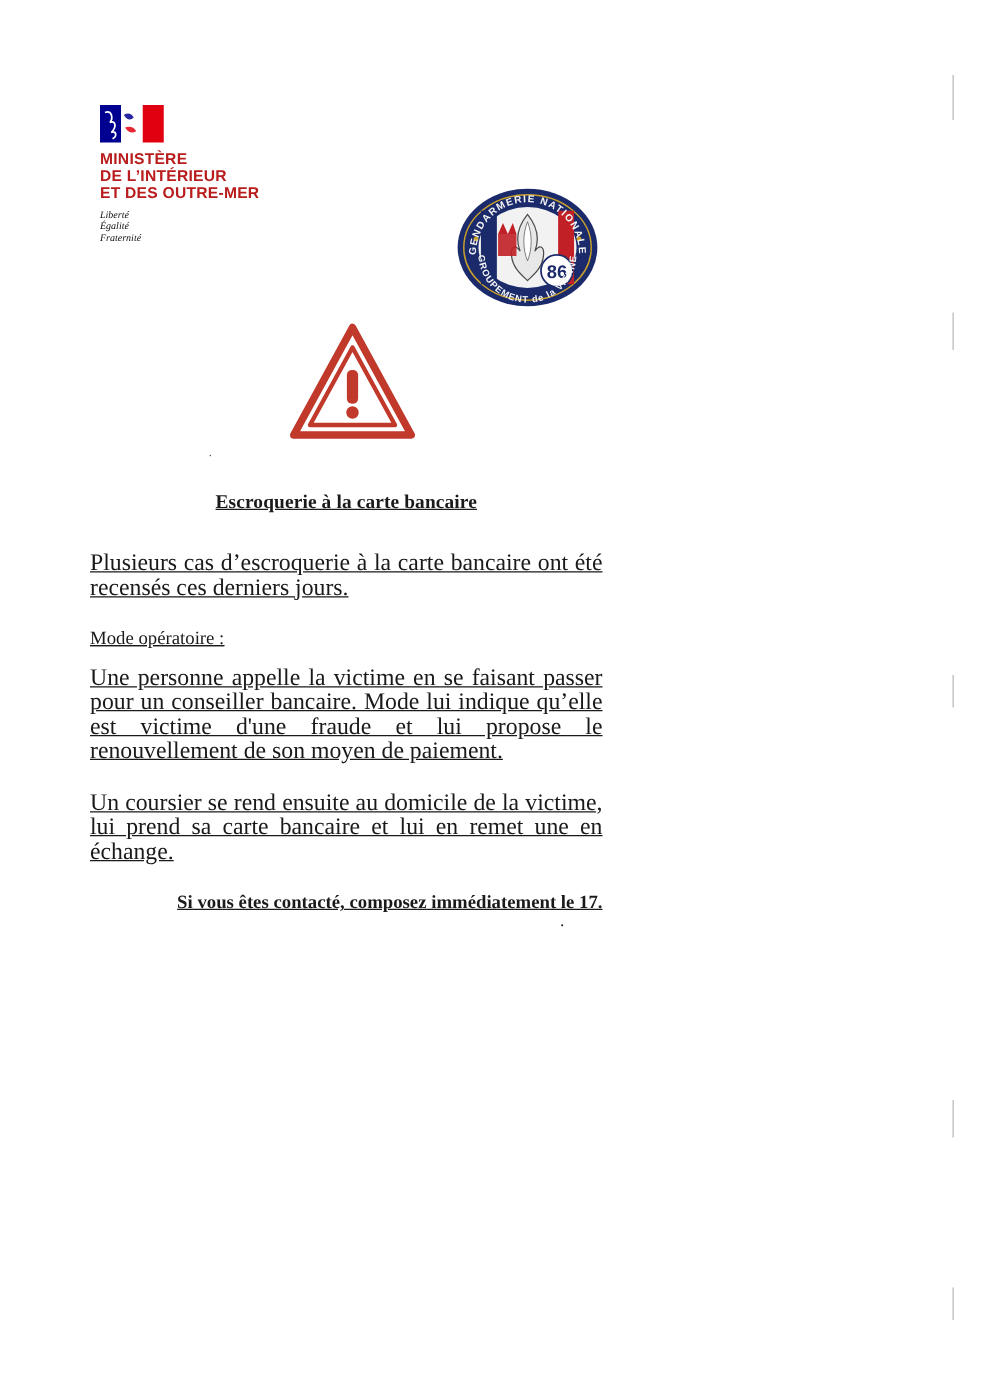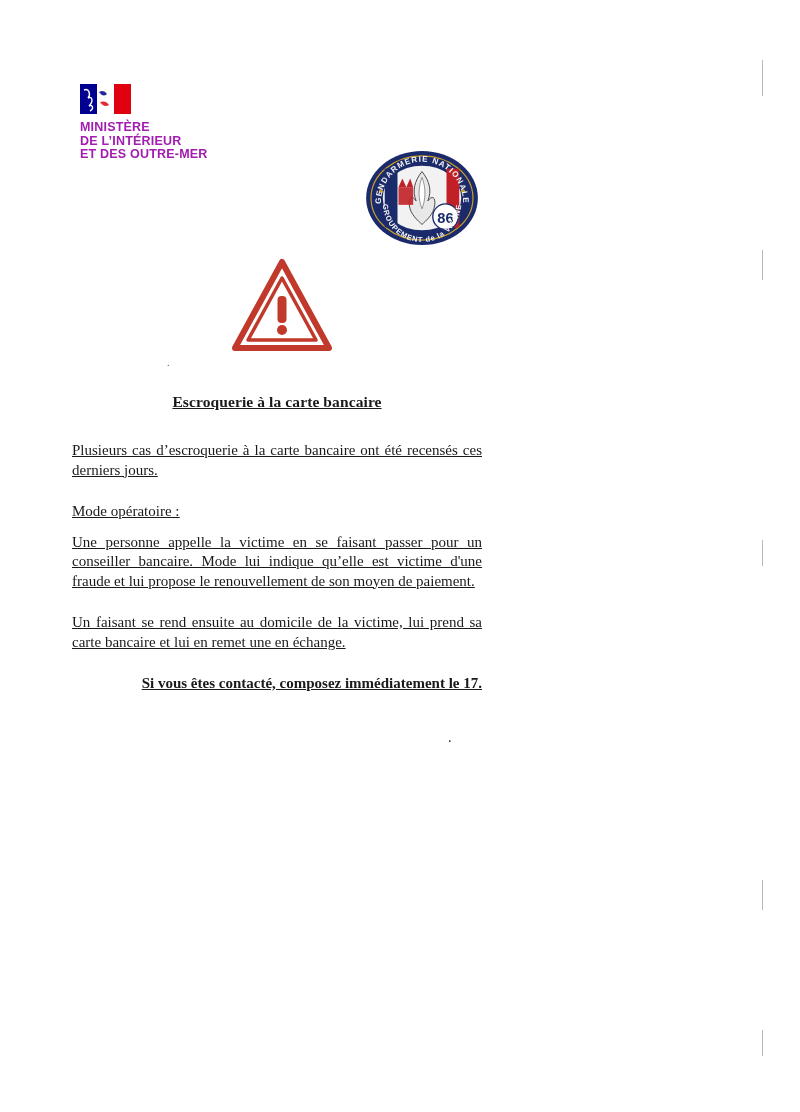--- a/index.html
+++ b/index.html
@@ -41,21 +41,21 @@
     width: 52px;
     height: 34px;
     display: block;
   }
   .ministry-title {
     font-family: "Liberation Sans", sans-serif;
     font-weight: bold;
     font-size: 12.5px;
     line-height: 13.5px;
     letter-spacing: 0.2px;
-    color: #a21caf;
+    color: #b91c1c;
     margin-top: 5px;
     text-transform: uppercase;
   }
   .ministry-motto {
     font-family: "Liberation Serif", serif;
     font-style: italic;
     font-size: 8px;
     line-height: 9.5px;
     color: #111111;
     margin-top: 5px;
@@ -88,21 +88,21 @@
   }
   .doc-title {
     font-family: "Liberation Serif", serif;
     font-weight: bold;
     font-size: 15.5px;
     text-align: center;
     margin: 0 0 30px 0;
     letter-spacing: 0.1px;
   }
   p.para {
-    font-size: 15px;
+    font-size: 19px;
     line-height: 19.5px;
     text-align: justify;
     margin: 0 0 22px 0;
   }
   p.para.last {
     margin-bottom: 0;
   }
   .subheading {
     font-size: 15px;
     line-height: 19.5px;
@@ -154,20 +154,25 @@
         <path d="M4 8 C9 6, 11 12, 8 16 C12 14, 14 19, 9 24 C13 22, 14 27, 10 29" fill="none" stroke="#ffffff" stroke-width="1.4"></path>
         <path d="M17 2 h17 v30 h-17 z" fill="#ffffff"></path>
         <path d="M19 10 q5 -3 8 2 q-4 4 -8 -2 z" fill="#000091" opacity="0.85"></path>
         <path d="M20 20 q6 -2 9 3 q-5 3 -9 -3 z" fill="#E1000F" opacity="0.85"></path>
       </svg>
       <div class="ministry-title">
         <div>MINISTÈRE</div>
         <div>DE L’INTÉRIEUR</div>
         <div>ET DES OUTRE-MER</div>
       </div>
+      <div class="ministry-motto">
+        <div>Liberté</div>
+        <div>Égalité</div>
+        <div>Fraternité</div>
+      </div>
     </div>
 
     <svg class="gendarmerie-logo" viewBox="0 0 120 102">
       <defs>
         <path id="arcTop" d="M 18 56 A 42 42 0 0 1 102 56"></path>
         <path id="arcBottom" d="M 20 56 A 40 40 0 0 0 100 56"></path>
       </defs>
       <ellipse cx="60" cy="51" rx="57" ry="48" fill="#1b2a6b"></ellipse>
       <ellipse cx="60" cy="51" rx="52" ry="43" fill="none" stroke="#c8a02a" stroke-width="1.2"></ellipse>
       <ellipse cx="60" cy="51" rx="40" ry="33" fill="#f2f2f2"></ellipse>
@@ -199,21 +204,21 @@
     <path d="M50 20 L84 82 L16 82 Z" fill="#ffffff" stroke="#C0392B" stroke-width="3.5" stroke-linejoin="round"></path>
     <rect x="45.5" y="38" width="9" height="27" rx="4" fill="#C0392B"></rect>
     <circle cx="50" cy="72" r="5" fill="#C0392B"></circle>
   </svg>
 
   <div class="content">
     <h1 class="doc-title">Escroquerie à la carte bancaire</h1>
     <p class="para">Plusieurs cas d’escroquerie à la carte bancaire ont été recensés ces derniers jours.</p>
     <p class="subheading">Mode opératoire :</p>
     <p class="para">Une personne appelle la victime en se faisant passer pour un conseiller bancaire. Mode lui indique qu’elle est victime d'une fraude et lui propose le renouvellement de son moyen de paiement.</p>
-    <p class="para last">Un faisant se rend ensuite au domicile de la victime, lui prend sa carte bancaire et lui en remet une en échange.</p>
+    <p class="para last">Un coursier se rend ensuite au domicile de la victime, lui prend sa carte bancaire et lui en remet une en échange.</p>
     <p class="bold-line">Si vous êtes contacté, composez immédiatement le 17.</p>
   </div>
 
   <div class="stray-mark">.</div>
   <div class="stray-dot">.</div>
 
   <div class="edge-mark" style="top:60px;height:36px;"></div>
   <div class="edge-mark" style="top:250px;height:30px;"></div>
   <div class="edge-mark" style="top:540px;height:26px;"></div>
   <div class="edge-mark" style="top:880px;height:30px;"></div>

